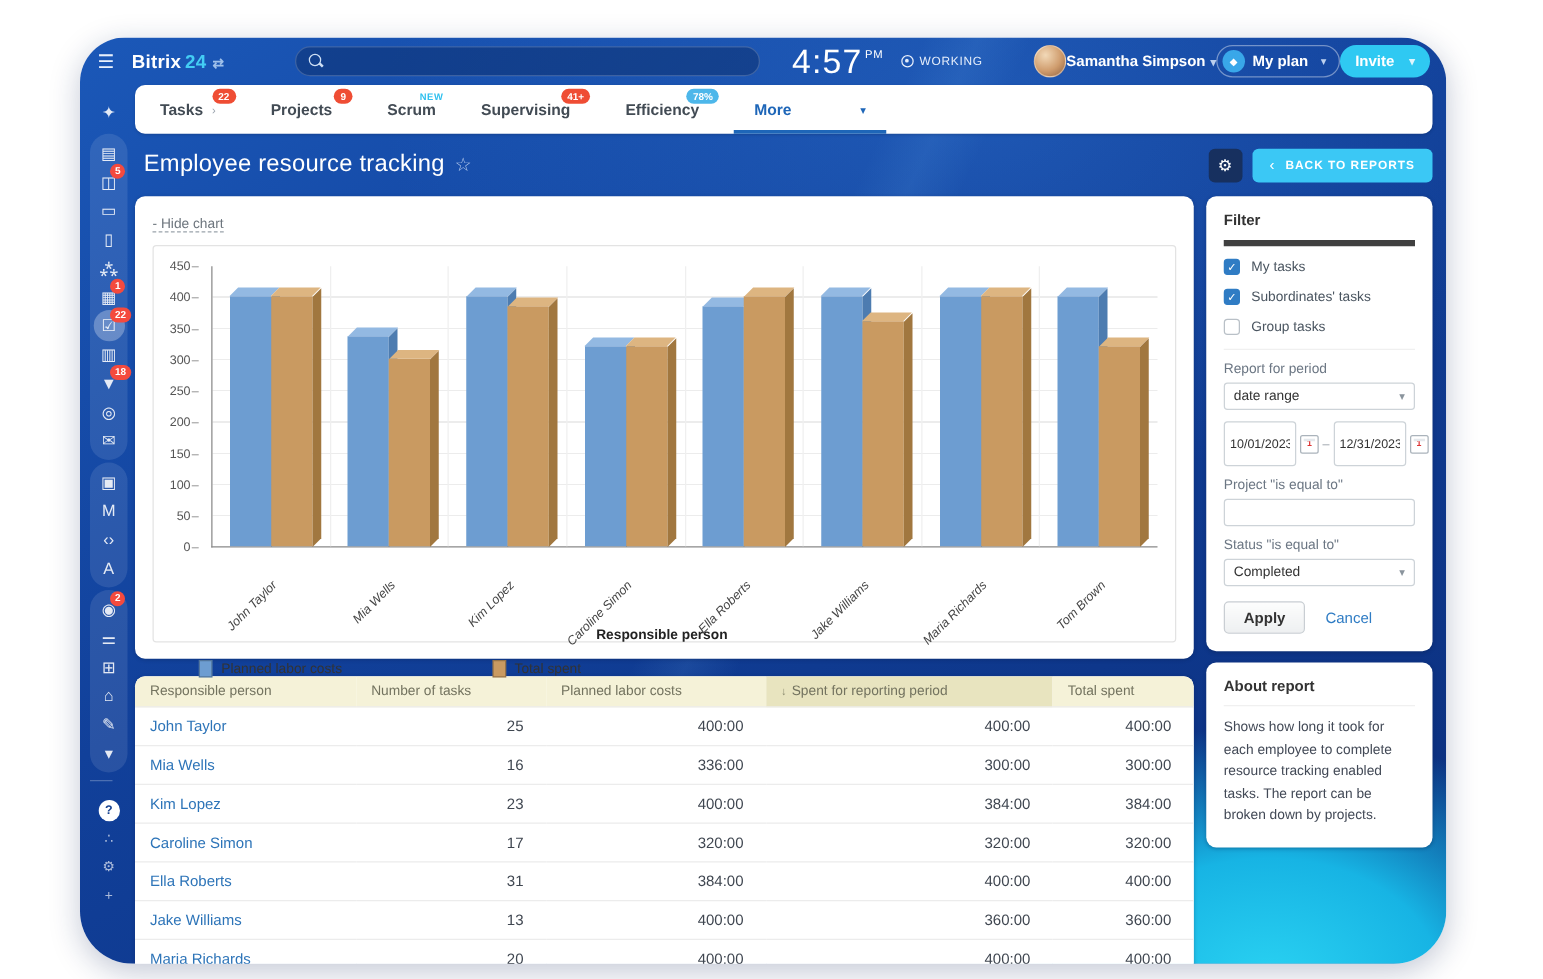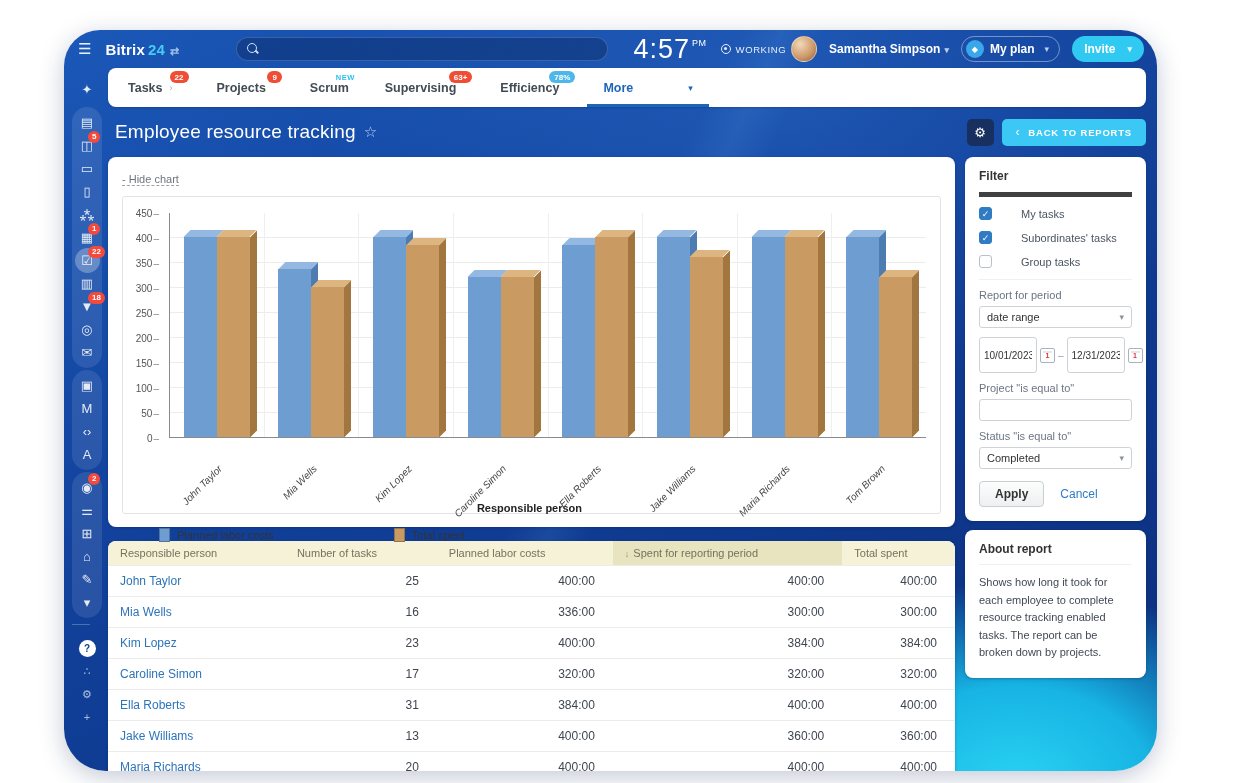--- a/index.html
+++ b/index.html
@@ -27,21 +27,21 @@
   .search input::placeholder { color:#93a9cf; }
   .search .mag { width:12px; height:12px; position:relative; flex:none; }
   .search .mag::before { content:""; position:absolute; left:0; top:0; width:8px; height:8px; border:1.5px solid #cfe0f5; border-radius:50%; }
   .search .mag::after { content:""; position:absolute; left:8px; top:8px; width:4px; height:1.5px; background:#cfe0f5; transform:rotate(45deg); }
   .clock { margin-left:26px; display:flex; align-items:flex-start; font-weight:300; }
   .clock .t { font-size:27px; letter-spacing:1px; line-height:1; }
   .clock .ampm { font-size:9px; margin-top:2px; margin-left:2px; letter-spacing:.5px; }
   .status { margin-left:14px; display:flex; align-items:center; gap:5px; font-size:9.5px; letter-spacing:.6px; color:#e6eefb; }
   .status .ring { width:10px; height:10px; border:1.5px solid #e6eefb; border-radius:50%; position:relative; }
   .status .ring::after { content:""; position:absolute; left:2px; top:2px; width:3px; height:3px; border-radius:50%; background:#e6eefb; }
-  .usergrp { margin-left:auto; display:flex; align-items:center; gap:12px; }
+  .usergrp { margin-left:auto; display:flex; align-items:center; }
   .avatar { width:26px; height:26px; border-radius:50%; background:radial-gradient(circle at 35% 30%, #f2d9b8, #cf9c6d 55%, #8e5f3c); border:1px solid rgba(255,255,255,0.4); }
   .uname { font-size:12px; font-weight:bold; }
   .chev { font-size:9px; color:#bcd0ee; margin-left:4px; }
   .plan-pill { display:flex; align-items:center; gap:6px; border:1px solid rgba(255,255,255,0.4); border-radius:14px; height:26px; padding:0 10px 0 4px; cursor:pointer; }
   .plan-gem { width:18px; height:18px; border-radius:50%; background:#39a7e9; display:flex; align-items:center; justify-content:center; font-size:8px; color:#fff; }
   .plan-pill .lbl { font-size:12px; font-weight:bold; }
   .invite-btn { display:flex; align-items:center; gap:8px; background:#2fc9f2; border-radius:14px; height:26px; padding:0 12px; font-size:12px; font-weight:bold; cursor:pointer; }
   .invite-btn .chev { color:#dff6fd; }
 
   
@@ -119,21 +119,21 @@
   td { font-size:12px; color:#3f4650; padding:8px 12px; border-top:1px solid #ececec; background:#fff; }
   td.num { text-align:right; padding-right:18px; }
   td.name { color:#2d74b8; cursor:pointer; }
 
   
   .filtercard { padding:12px 14px 14px 14px; }
   .ftitle { font-size:12px; font-weight:bold; color:#333; padding-bottom:9px; border-bottom:5px solid #404040; margin-bottom:10px; }
   .cbrow { display:flex; align-items:center; gap:9px; margin-bottom:11px; cursor:pointer; }
   .cb { width:13px; height:13px; border-radius:3px; border:1px solid #b9c0c7; background:#fff; flex:none; display:flex; align-items:center; justify-content:center; }
   .cb.on { background:#2f7cc4; border-color:#2f7cc4; color:#fff; font-size:9px; }
-  .cbrow .cl { font-size:11px; color:#4a5560;margin-left:20px; }
+  .cbrow .cl { font-size:11px; color:#4a5560; }
   .fsep { border-top:1px solid #f0f0f0; margin:2px 0 9px 0; }
   .flabel { font-size:11px; color:#6b7683; margin-bottom:5px; }
   .fselect { height:22px; border:1px solid #cdd3d8; border-radius:3px; display:flex; align-items:center; padding:0 7px; font-size:11px; color:#333; margin-bottom:9px; cursor:pointer; background:#fff; }
   .fselect .sc { margin-left:auto; color:#8a949d; font-size:9px; }
   .daterow { display:flex; align-items:center; gap:3px; margin-bottom:9px; }
   .dinput { width:58px; height:36px; border:1px solid #cdd3d8; border-radius:3px; font-size:10px; color:#333; padding:0 4px; font-family:inherit; }
   .calbtn { width:15px; height:15px; border:1px solid #aab3bb; border-radius:2px; background:#fff; position:relative; cursor:pointer; flex:none; font-size:7px; color:#d33; display:flex; align-items:center; justify-content:center; font-weight:bold; }
   .calbtn::before { content:""; position:absolute; top:2px; left:2px; right:2px; height:2px; background:#e4e8ec; }
   .dsep { color:#98a1a9; font-size:10px; }
   .finput { width:100%; height:22px; border:1px solid #cdd3d8; border-radius:3px; font-size:11px; padding:0 7px; margin-bottom:9px; font-family:inherit; }
@@ -289,21 +289,21 @@
           <div class="tab wbadge">
             <span>Projects</span>
             <span class="badge">9</span>
           </div>
           <div class="tab">
             <span>Scrum</span>
             <span class="sup">NEW</span>
           </div>
           <div class="tab wbadge">
             <span>Supervising</span>
-            <span class="badge">63+</span>
+            <span class="badge">41+</span>
           </div>
           <div class="tab wbadge">
             <span>Efficiency</span>
             <span class="badge blue">78%</span>
           </div>
           <div class="tab active">
             <span>More</span>
             <span class="tchev">▾</span>
           </div>
         </div>

